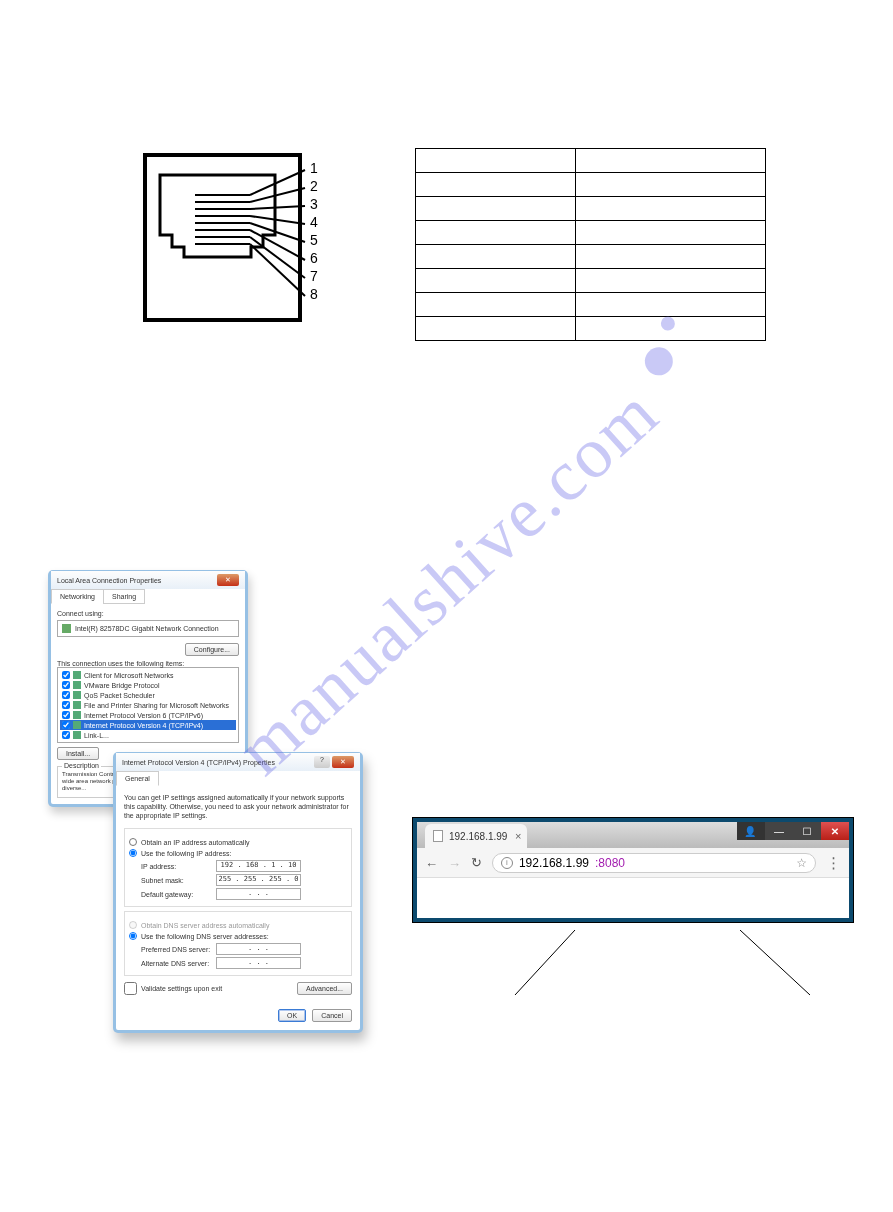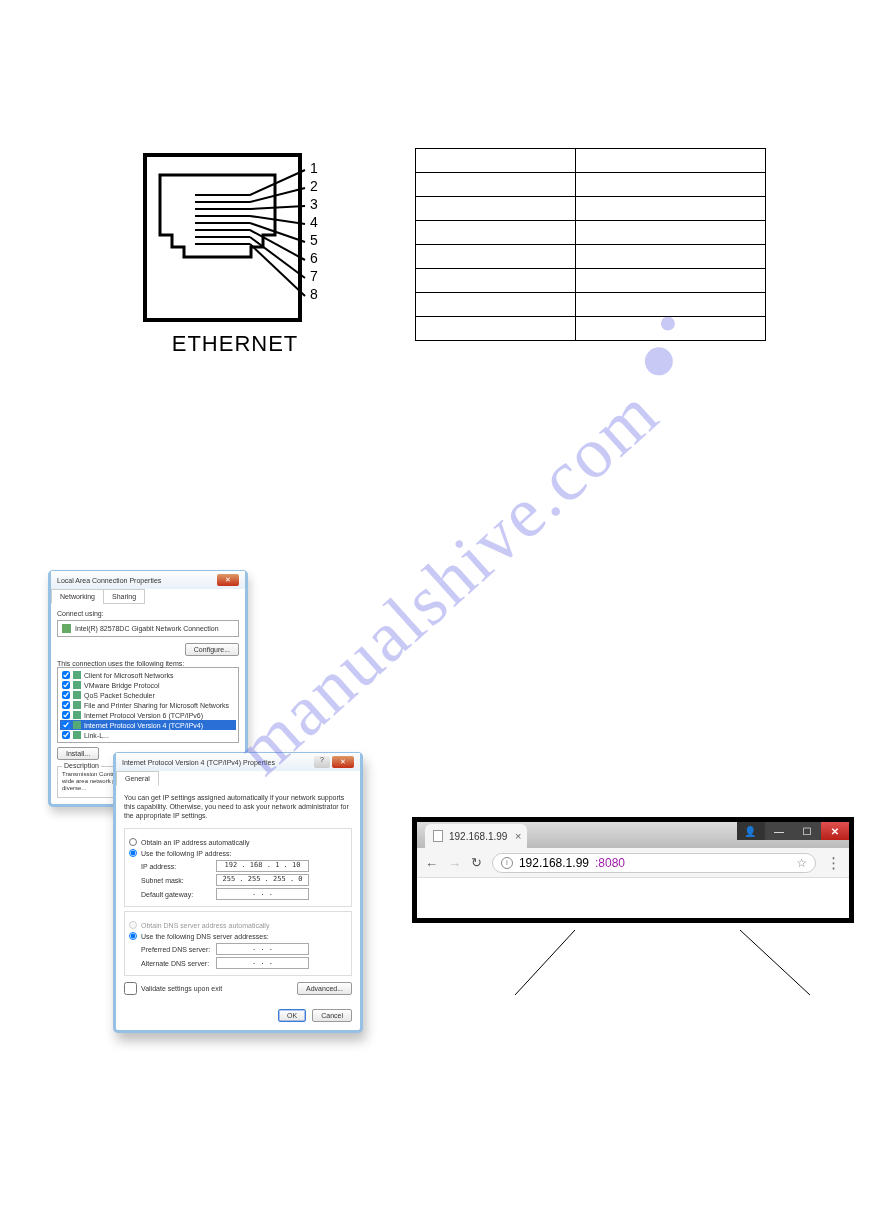--- a/index.html
+++ b/index.html
@@ -42,29 +42,29 @@
   .desc-frame .legend { position: absolute; top: -5px; left: 4px; background: #fff; padding: 0 2px; }
 
   
   .ipv4-dialog { position: absolute; top: 752px; left: 113px; width: 250px; border: 3px solid rgba(80,150,210,0.6); border-top-width: 1px; border-radius: 5px; background: #fff; font-size: 7px; color: #333; box-shadow: 3px 8px 12px rgba(0,0,0,0.25); z-index: 10; }
   .ipv4-body { padding: 8px; }
   .ipv4-text { margin-bottom: 8px; line-height: 1.25; }
   .radio-row { display: flex; align-items: center; gap: 4px; margin: 3px 0; }
   .radio-row input { width: 8px; height: 8px; }
   .field-row { display: flex; align-items: center; margin: 2px 0 2px 12px; }
   .field-row label { width: 75px; }
-  .ipbox { border: 1px solid #aaa; width: 93px; height: 12px; text-align: center; font-family: monospace; font-size: 7px; background: #fff; }
+  .ipbox { border: 1px solid #aaa; width: 85px; height: 12px; text-align: center; font-family: monospace; font-size: 7px; background: #fff; }
   .groupbox { border: 1px solid #ddd; padding: 6px 4px 4px; margin: 4px 0; position: relative; }
   .foot-row { display: flex; justify-content: space-between; align-items: center; margin-top: 6px; }
   .foot-row .chk { display: flex; align-items: center; gap: 4px; }
   .dlg-buttons { display: flex; justify-content: flex-end; gap: 6px; padding: 6px 8px 8px; }
   .dlg-buttons .btn.primary { border-color: #3a7bd5; box-shadow: 0 0 0 1px rgba(60,120,220,0.4) inset; }
 
   
-  .browser { position: absolute; top: 818px; left: 413px; width: 440px; border: 4px solid #000000; background: #fff; box-shadow: 0 0 0 1px #000; }
+  .browser { position: absolute; top: 818px; left: 413px; width: 440px; border: 4px solid #0c4a6e; background: #fff; box-shadow: 0 0 0 1px #000; }
   .browser-top { height: 26px; background: linear-gradient(#ddd,#bbb); display: flex; align-items: flex-end; position: relative; }
   .tab-chrome { background: #f5f5f5; height: 24px; display: flex; align-items: center; padding: 0 20px 0 8px; margin-left: 8px; border-top-left-radius: 6px; border-top-right-radius: 6px; font-size: 10px; color: #333; position: relative; gap: 6px; }
   .tab-chrome .pageicon { width: 10px; height: 12px; border: 1px solid #999; background: #fff; }
   .tab-chrome .x { position: absolute; right: 6px; font-size: 11px; color: #666; }
   .winctrls { position: absolute; right: 0; top: 0; display: flex; height: 18px; }
   .winctrls div { width: 28px; display: flex; align-items: center; justify-content: center; color: #fff; font-size: 10px; }
   .wc-user { background: #333; width: 26px; }
   .wc-min { background: #444; }
   .wc-max { background: #444; }
   .wc-close { background: linear-gradient(#e05050,#b82018); width: 40px; font-size: 13px; font-weight: bold; }
@@ -111,21 +111,20 @@
       <text x="170" y="23">1</text>
       <text x="170" y="41">2</text>
       <text x="170" y="59">3</text>
       <text x="170" y="77">4</text>
       <text x="170" y="95">5</text>
       <text x="170" y="113">6</text>
       <text x="170" y="131">7</text>
       <text x="170" y="149">8</text>
     </g>
   </svg>
-  <div class="ethernet-label">ETHERNET</div>
 </div>
 
 <table class="pin-table">
   <tbody>
       <tr>
         <td class="c1"></td>
         <td class="c2"></td>
       </tr>
   <tr>
         <td class="c1"></td>

